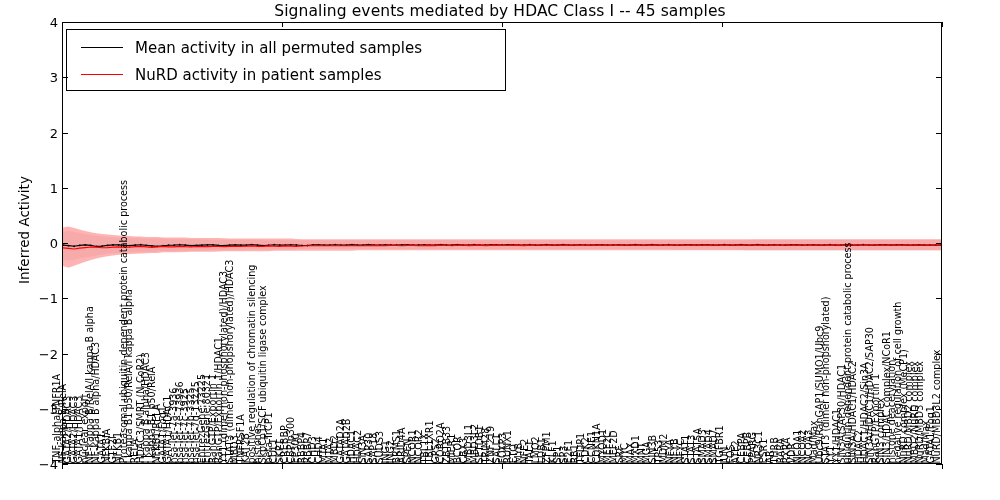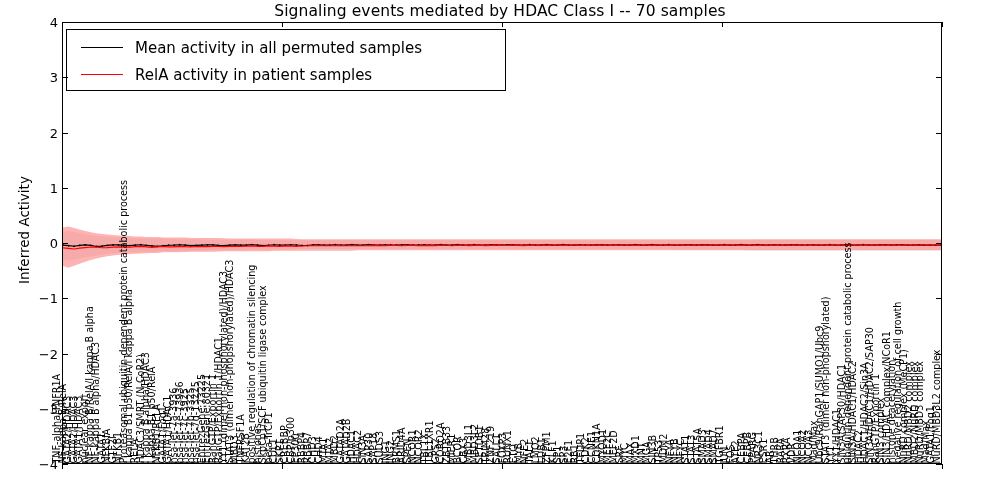--- a/index.html
+++ b/index.html
@@ -56,21 +56,21 @@
     transform:rotate(-90deg);
     font-size:9.6px;line-height:9.6px;color:#000;
     white-space:nowrap;font-family:"DejaVu Sans",sans-serif;
   }
 </style>
 </head>
 <body>
 
 <div id="root">
 
-  <div class="title">Signaling events mediated by HDAC Class I -- 70 samples</div>
+  <div class="title">Signaling events mediated by HDAC Class I -- 45 samples</div>
 
   <div class="ylabel-wrap">
     <div class="ylabel">Inferred Activity</div>
   </div>
 
   <div class="axes"></div>
 
   <div id="yticks"></div>
   <div id="xtickmarks">
       <div class="xtickmark" style="left: 62px;"></div>
@@ -415,21 +415,21 @@
       <div class="xl" style="left: 880px;">NuRD/MBD3L2 complex</div>
     </div>
 
   <div class="legend">
     <div class="legrow">
       <span class="legline"></span>
       <span class="legtxt">Mean activity in all permuted samples</span>
     </div>
     <div class="legrow">
       <span class="legline red"></span>
-      <span class="legtxt">RelA activity in patient samples</span>
+      <span class="legtxt">NuRD activity in patient samples</span>
     </div>
   </div>
 
 <div class="ytick" style="top: 22px;">4</div>
     <div class="ytickmark" style="top: 22px;"></div>
     <div class="ytickmark r" style="top: 22px;"></div>
     <div class="ytick" style="top: 77.25px;">3</div>
     <div class="ytickmark" style="top: 77.25px;"></div>
     <div class="ytickmark r" style="top: 77.25px;"></div>
     <div class="ytick" style="top: 132.5px;">2</div>

